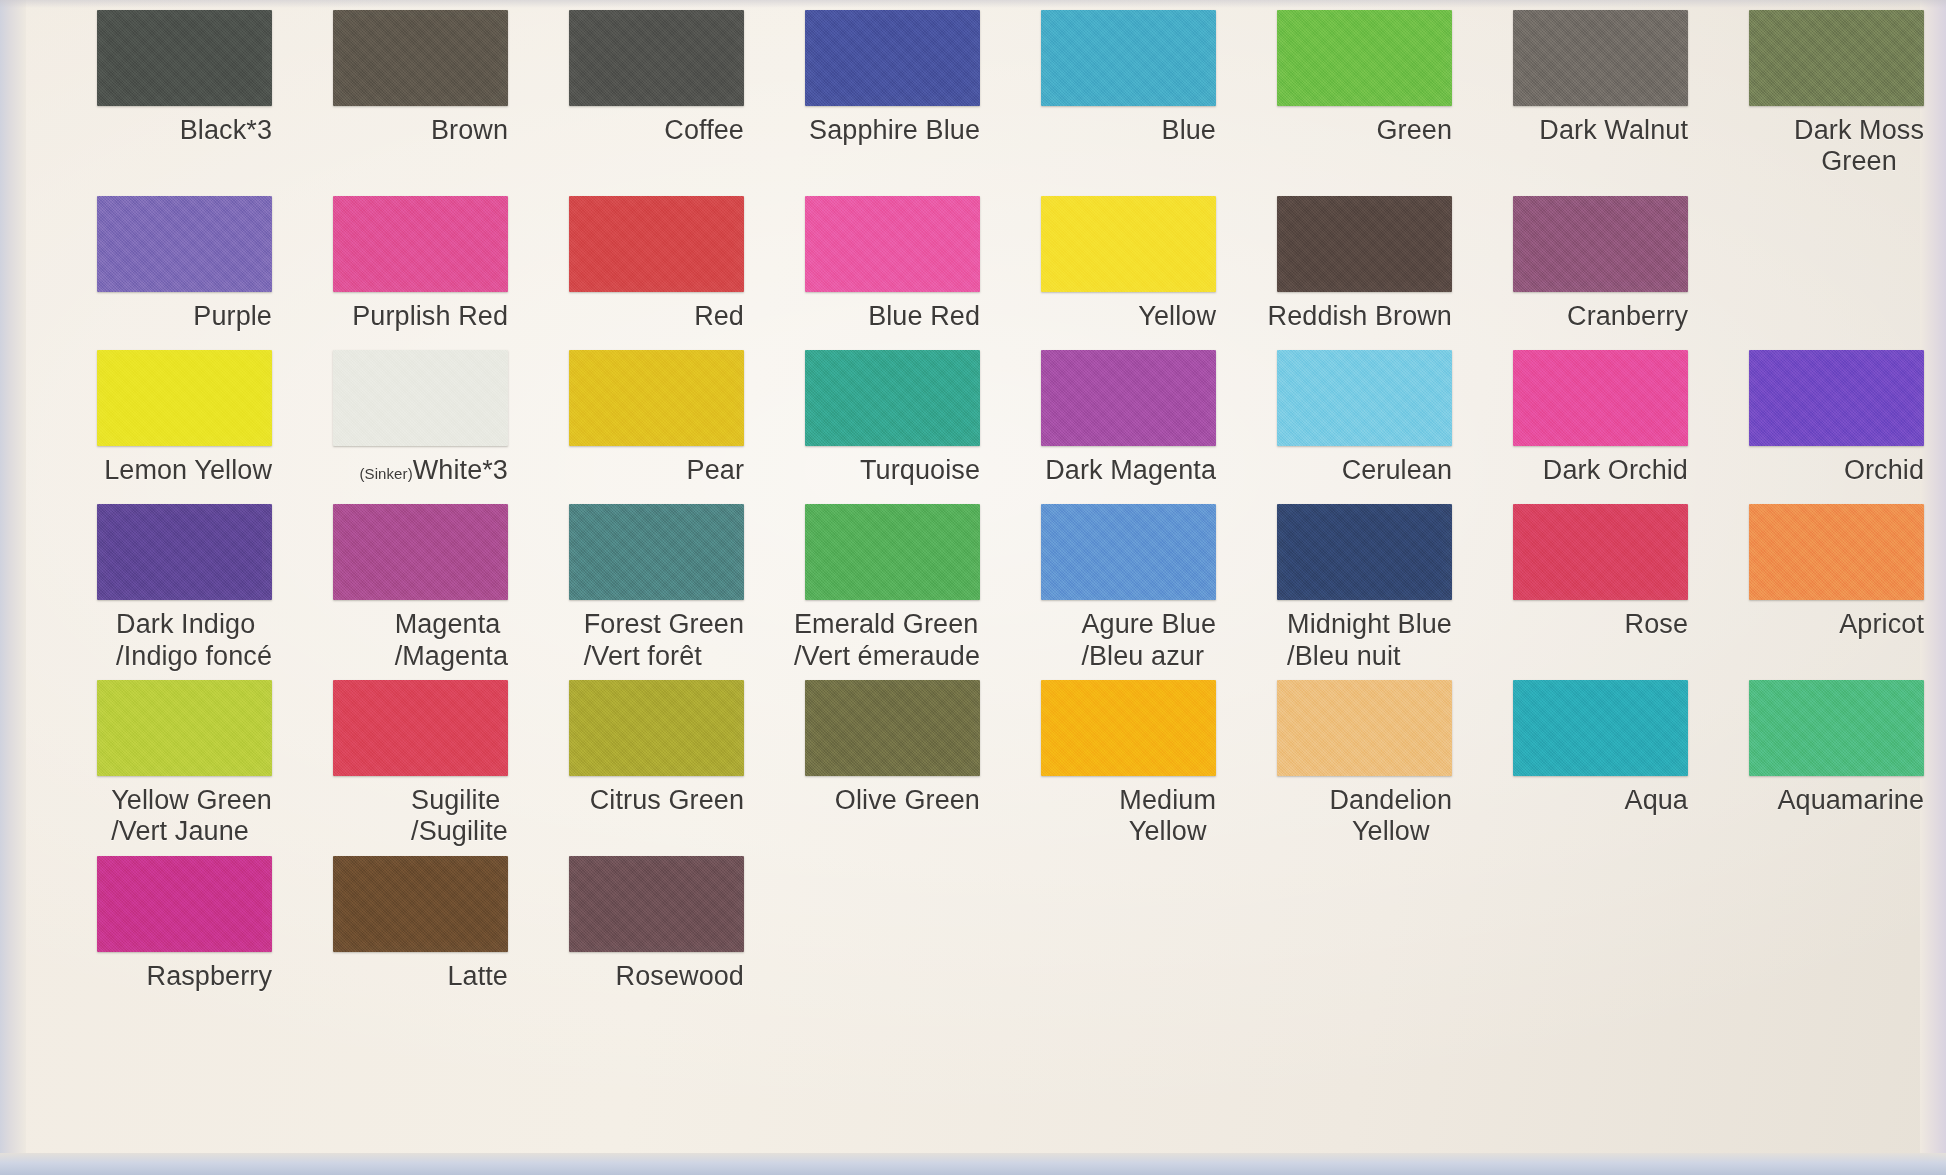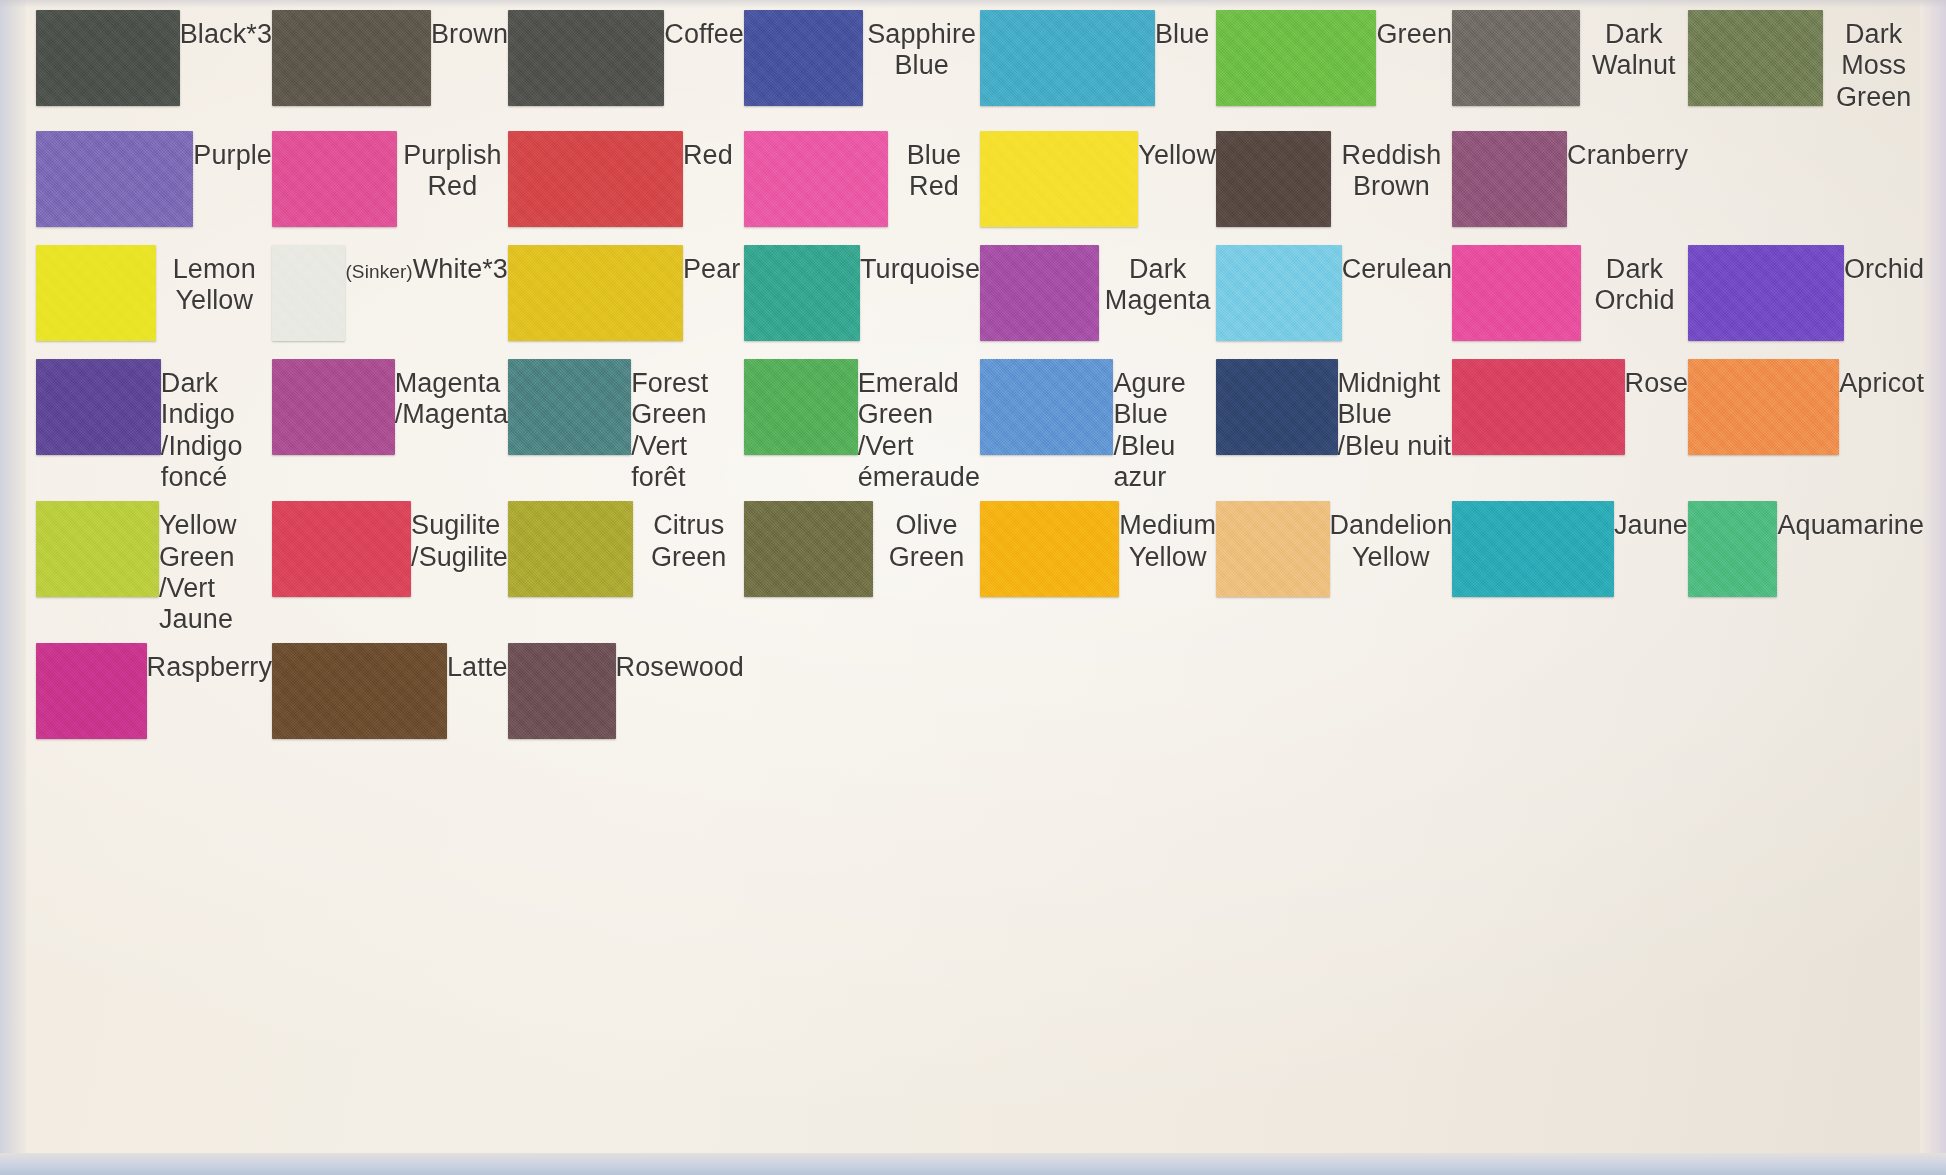--- a/index.html
+++ b/index.html
@@ -73,22 +73,22 @@
     position: relative;
     display: flex;
     align-items: flex-start;
   }
 
   .cell {
     position: relative;
     width: 236px;
     flex: 0 0 236px;
     display: flex;
-    flex-direction: row;
-    align-items: flex-start;
+    flex-direction: column;
+    align-items: flex-end;
   }
 
   .swatch {
     width: 175px;
     height: 96px;
     border-radius: 1px;
     box-shadow:
       0 1px 2px rgba(90,85,78,0.35),
       inset 0 0 26px rgba(255,255,255,0.035);
     position: relative;
@@ -109,21 +109,21 @@
     margin-top: 9px;
     font-size: 27px;
     line-height: 1.16;
     color: #3c3a38;
     text-align: center;
     letter-spacing: 0.1px;
     white-space: pre-line;
     text-shadow: 0 1px 0 rgba(255,255,255,0.5);
   }
   .label .small {
-    font-size: 19px;
+    font-size: 15px;
   }
   .label.l2 { text-align: left; }
 
   
   #row-0 { margin-bottom: 2px; }
   #row-1 { margin-top: 18px; }
   #row-2 { margin-top: 18px; }
   #row-3 { margin-top: 18px; }
   #row-4 { margin-top: 8px; }
   #row-5 { margin-top: 8px; }
@@ -302,21 +302,21 @@
           <div class="label">Medium
 Yellow</div>
         </div>
         <div class="cell">
           <div class="swatch" style="background: rgb(237, 190, 123);"></div>
           <div class="label">Dandelion
 Yellow</div>
         </div>
         <div class="cell">
           <div class="swatch" style="background: rgb(42, 169, 181);"></div>
-          <div class="label">Jaune</div>
+          <div class="label">Aqua</div>
         </div>
         <div class="cell">
           <div class="swatch" style="background: rgb(76, 186, 125);"></div>
           <div class="label">Aquamarine</div>
         </div>
       </div>
       <div class="row" id="row-5">
         <div class="cell">
           <div class="swatch" style="background: rgb(200, 51, 139);"></div>
           <div class="label">Raspberry</div>

